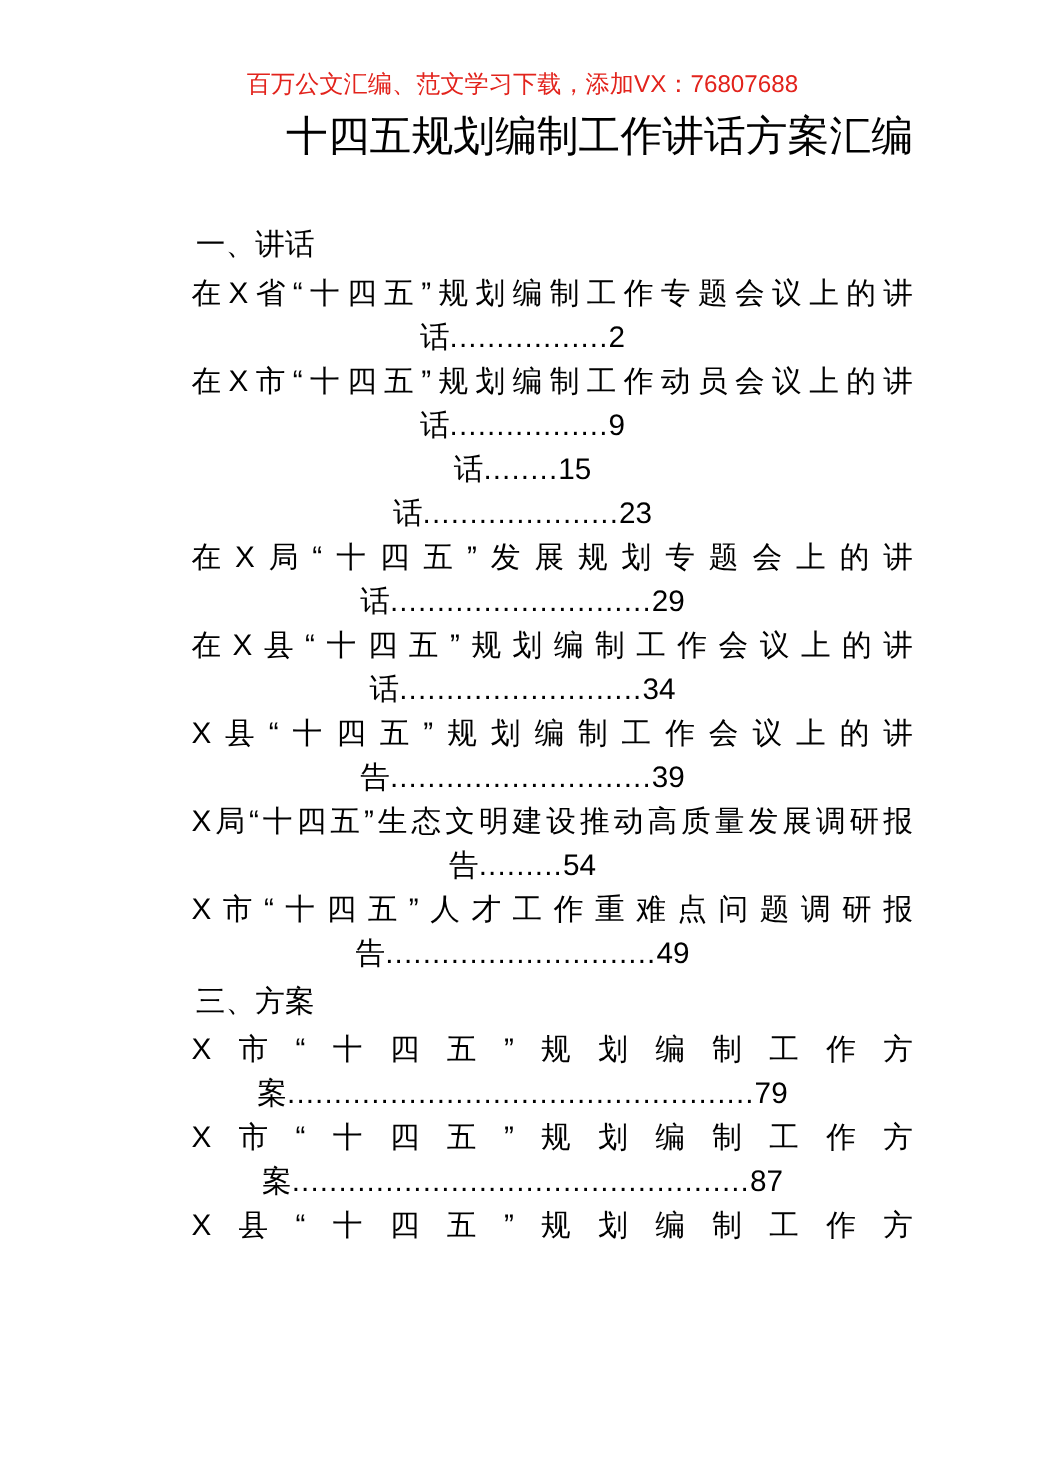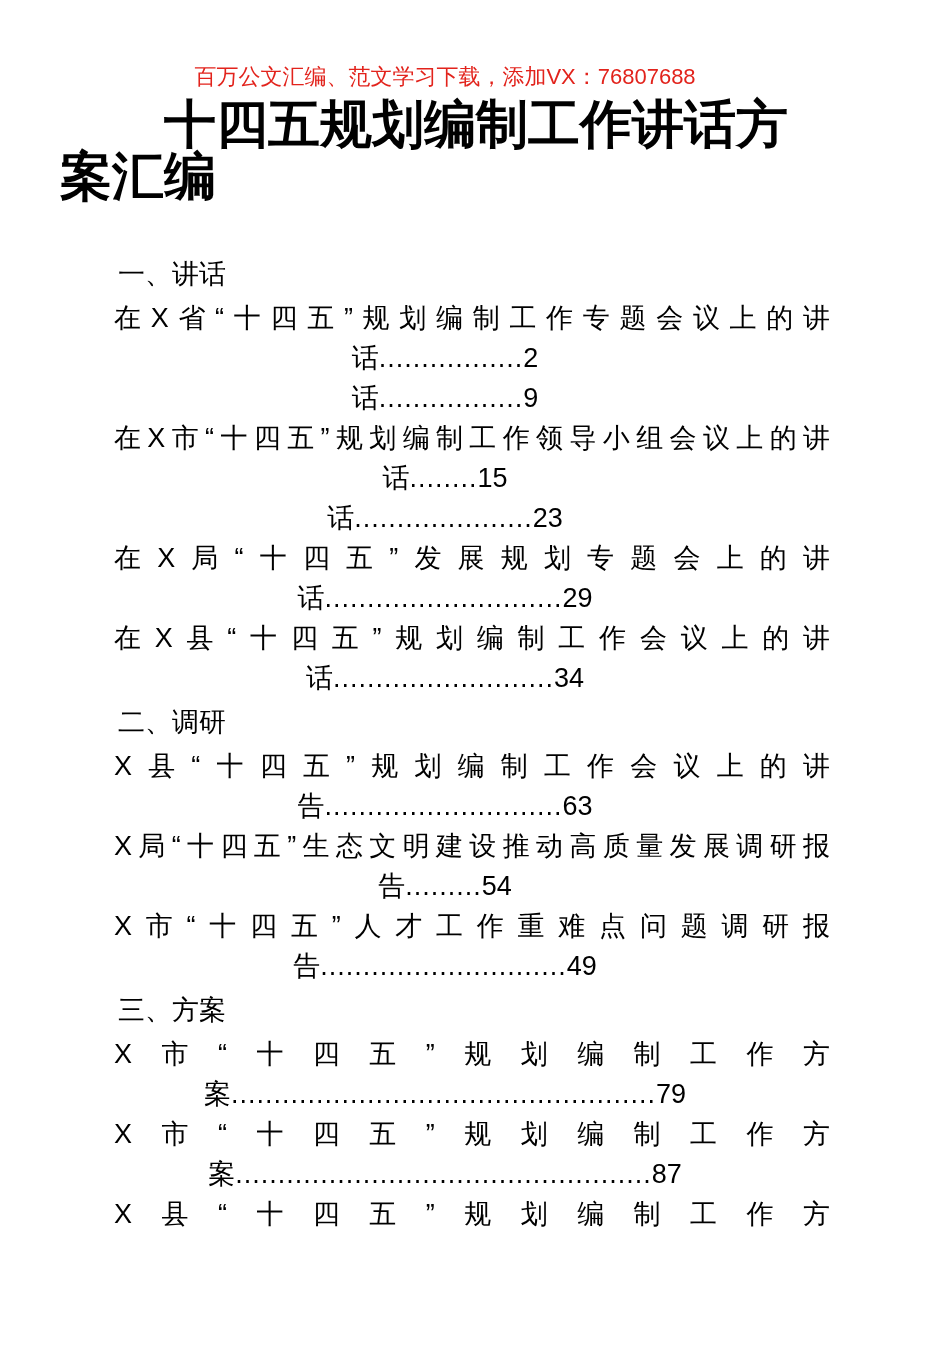--- a/index.html
+++ b/index.html
@@ -4,31 +4,31 @@
 <style>
   html,body{margin:0;padding:0;background:#ffffff;}
   .page{
     position:relative;
     width:950px;height:1347px;
     background:#ffffff;
     overflow:hidden;
     font-family:"Liberation Sans",sans-serif;
     color:#000000;
   }
-  .content{padding:62px 120px 0 60px;}
+  .content{padding:62px 120px 0 120px;}
   .promo{
     font-size:22px;line-height:30px;
     text-align:center;
     color:#e2231c;
     font-weight:400;
   }
   .doc-title{
-    font-size:52px;line-height:52px;
-    font-weight:700;
-    text-align:left;
+    font-size:38px;line-height:52px;
+    font-weight:400;
+    text-align:right;
     text-indent:2em; 
     margin:6px 0 0 0;
   }
   .toc{
     margin-top:52px;
     font-size:27px;
     line-height:40px;
   }
   .toc-heading{
     margin:4px;
@@ -62,47 +62,46 @@
     <div class="toc">
 
       <p class="toc-heading">一、讲话</p>
 
       <p class="toc-entry">
         <span class="entry-l1">在X省“十四五”规划编制工作专题会议上的讲</span>
         <span class="entry-l2"><span>话</span><span class="dots">.................</span><span>2</span></span>
       </p>
 
       <p class="toc-entry">
+        <span class="entry-l1">在X市“十四五”规划编制工作动员会议上的讲</span>
         <span class="entry-l2"><span>话</span><span class="dots">.................</span><span>9</span></span>
       </p>
 
       <p class="toc-entry">
-        <span class="entry-l1">在X市“十四五”规划编制工作领导小组会议上的讲</span>
         <span class="entry-l2"><span>话</span><span class="dots">........</span><span>15</span></span>
       </p>
 
       <p class="toc-entry">
         <span class="entry-l2"><span>话</span><span class="dots">.....................</span><span>23</span></span>
       </p>
 
       <p class="toc-entry">
         <span class="entry-l1">在X局“十四五”发展规划专题会上的讲</span>
         <span class="entry-l2"><span>话</span><span class="dots">............................</span><span>29</span></span>
       </p>
 
       <p class="toc-entry">
         <span class="entry-l1">在X县“十四五”规划编制工作会议上的讲</span>
         <span class="entry-l2"><span>话</span><span class="dots">..........................</span><span>34</span></span>
       </p>
 
-      <p class="toc-heading">二、调研</p>
 
       <p class="toc-entry">
         <span class="entry-l1">X县“十四五”规划编制工作会议上的讲</span>
-        <span class="entry-l2"><span>告</span><span class="dots">............................</span><span>63</span></span>
+        <span class="entry-l2"><span>告</span><span class="dots">............................</span><span>39</span></span>
       </p>
 
       <p class="toc-entry">
         <span class="entry-l1">X局“十四五”生态文明建设推动高质量发展调研报</span>
         <span class="entry-l2"><span>告</span><span class="dots">.........</span><span>54</span></span>
       </p>
 
       <p class="toc-entry">
         <span class="entry-l1">X市“十四五”人才工作重难点问题调研报</span>
         <span class="entry-l2"><span>告</span><span class="dots">.............................</span><span>49</span></span>

